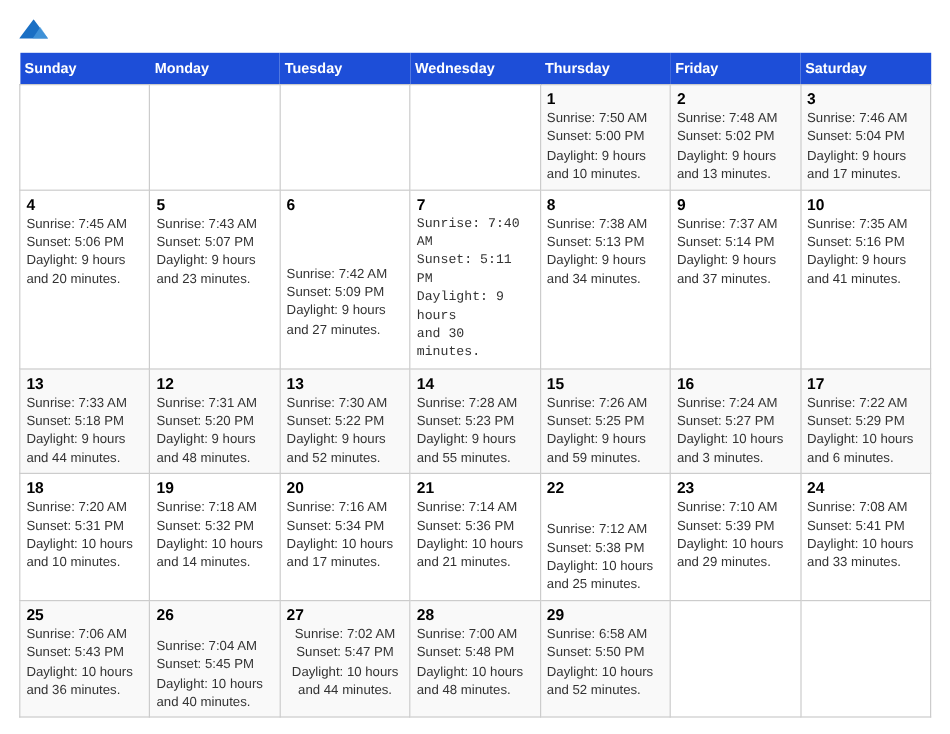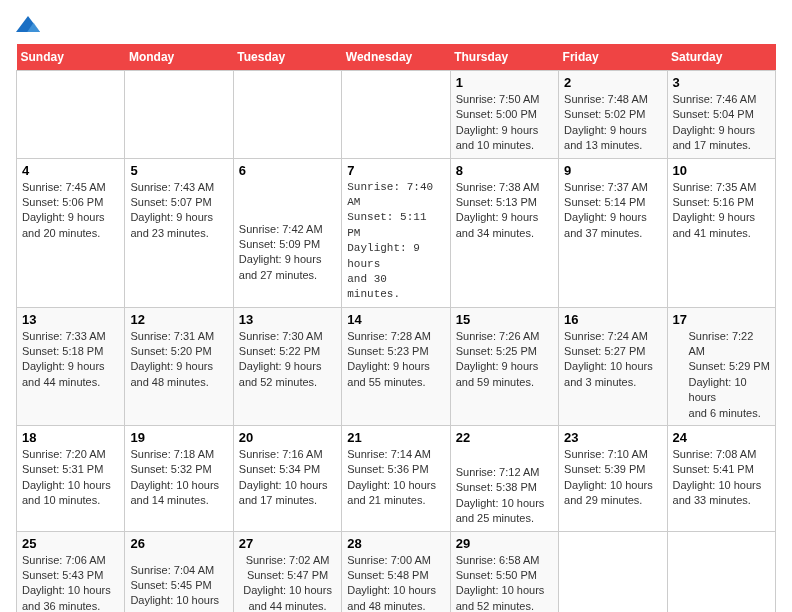--- a/index.html
+++ b/index.html
@@ -46,21 +46,21 @@
     .subtitle {
       font-size: 16px;
       color: #555;
     }
     table {
       width: 100%;
       border-collapse: collapse;
       font-size: 11px;
     }
     thead tr th {
-      background-color: #ef4444;
+      background-color: #1d4ed8;
       color: #fff;
       padding: 6px 4px;
       text-align: left;
       font-weight: bold;
       font-size: 12px;
     }
     tbody tr td {
       border: 1px solid #ccc;
       vertical-align: top;
       padding: 4px 5px;
@@ -235,21 +235,21 @@
         </td>
         <td>
           <span class="day-number">16</span>
           <div class="day-info" style="white-space: pre-line;">Sunrise: 7:24 AM
 Sunset: 5:27 PM
 Daylight: 10 hours
 and 3 minutes.</div>
         </td>
         <td>
           <span class="day-number">17</span>
-          <div class="day-info" style="white-space: pre-line; margin-left: 16px;">Sunrise: 7:22 AM
+          <div class="day-info" style="white-space: pre-line;">Sunrise: 7:22 AM
 Sunset: 5:29 PM
 Daylight: 10 hours
 and 6 minutes.</div>
         </td>
       </tr>
       <tr>
         <td>
           <span class="day-number">18</span>
           <div class="day-info" style="white-space: pre-line;">Sunrise: 7:20 AM
 Sunset: 5:31 PM

